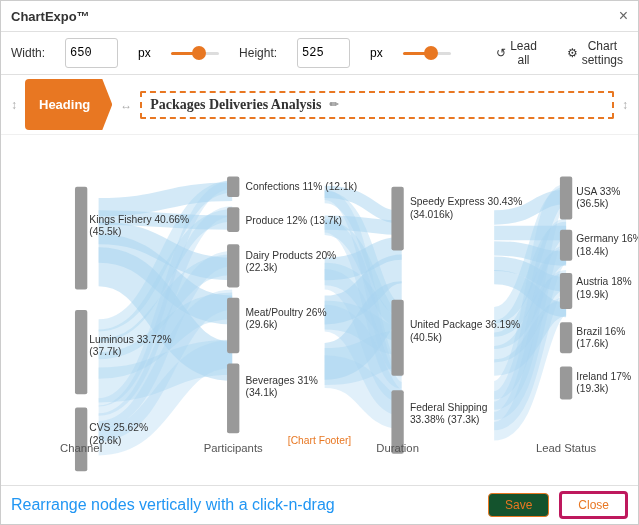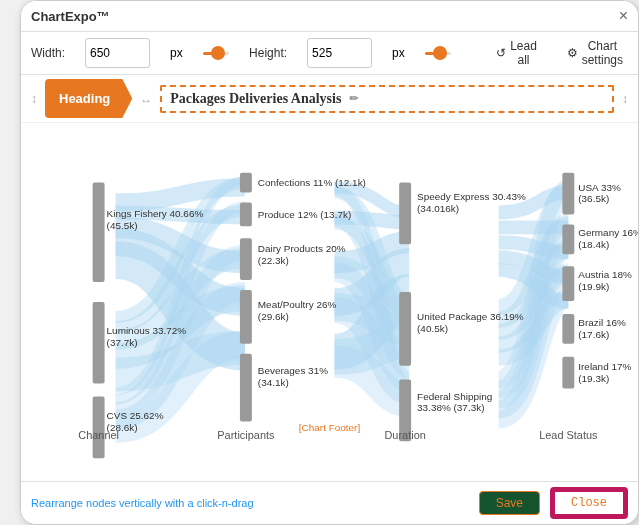--- a/index.html
+++ b/index.html
@@ -10,26 +10,25 @@
       display: flex;
       align-items: center;
       justify-content: center;
       min-height: 100vh;
     }
     .window {
       width: 639px;
       height: 525px;
       background: #fff;
       border: 1px solid #ccc;
-      border-radius: 16px;
+      border-radius: 0;
       display: flex;
       flex-direction: column;
       box-shadow: 2px 2px 8px rgba(0,0,0,0.2);
       overflow: hidden;
-      margin-left: 20px;
     }
     .title-bar {
       display: flex;
       justify-content: space-between;
       align-items: center;
       padding: 6px 10px;
       border-bottom: 1px solid #e0e0e0;
       background: #fff;
     }
     .title-bar-left {
@@ -48,25 +47,26 @@
       padding: 5px 10px;
       border-bottom: 1px solid #e0e0e0;
       gap: 20px;
       background: #fff;
     }
     .toolbar label {
       font-size: 12px;
       color: #333;
     }
     .toolbar input[type="text"] {
-      width: 65px;
+      width: 53px;
       border: 1px solid #ccc;
       border-radius: 3px;
       padding: 7px 4px;
       font-size: 12px;
+      font-family: Liberation Mono, monospace;
     }
     .slider-container {
       position: relative;
       width: 80px;
       height: 14px;
       display: flex;
       align-items: center;
     }
     .slider-track {
       width: 100%;
@@ -103,21 +103,21 @@
       padding: 4px 10px;
       gap: 8px;
       background: #fff;
       border-bottom: 1px solid #f0f0f0;
     }
     .heading-badge {
       background: #e87722;
       color: #fff;
       font-size: 13px;
       font-weight: bold;
-      padding: 12px 14px;
+      padding: 18px 14px;
       border-radius: 4px;
       clip-path: polygon(0 0, calc(100% - 10px) 0, 100% 50%, calc(100% - 10px) 100%, 0 100%);
       padding-right: 22px;
     }
     .heading-title-box {
       border: 2px dashed #e87722;
       padding: 4px 30px 4px 8px;
       font-size: 14px;
       font-weight: bold;
       color: #333;
@@ -157,42 +157,41 @@
     }
     .footer-area {
       display: flex;
       align-items: center;
       padding: 5px 10px;
       border-top: 1px solid #e0e0e0;
       background: #fff;
       gap: 10px;
     }
     .footer-text {
-      font-size: 11px;
+      font-size: 16px;
       color: #2196f3;
       flex: 1;
     }
     .save-btn {
       background: #14532d;
       border: 1px solid #e87722;
       color: #e87722;
       padding: 4px 16px;
       border-radius: 4px;
       cursor: pointer;
       font-size: 12px;
     }
     .close-btn {
       background: #fff;
-      border: 5px solid #be185d;
+      border: 3px solid #be185d;
       color: #e87722;
       padding: 4px 16px;
       border-radius: 4px;
       cursor: pointer;
       font-size: 12px;
-      font-family: Liberation Mono, monospace;
     }
     .chart-footer-label {
       font-size: 10px;
       fill: #e87722;
     }
   </style>
 </head>
 <body>
 
 <div class="window">

